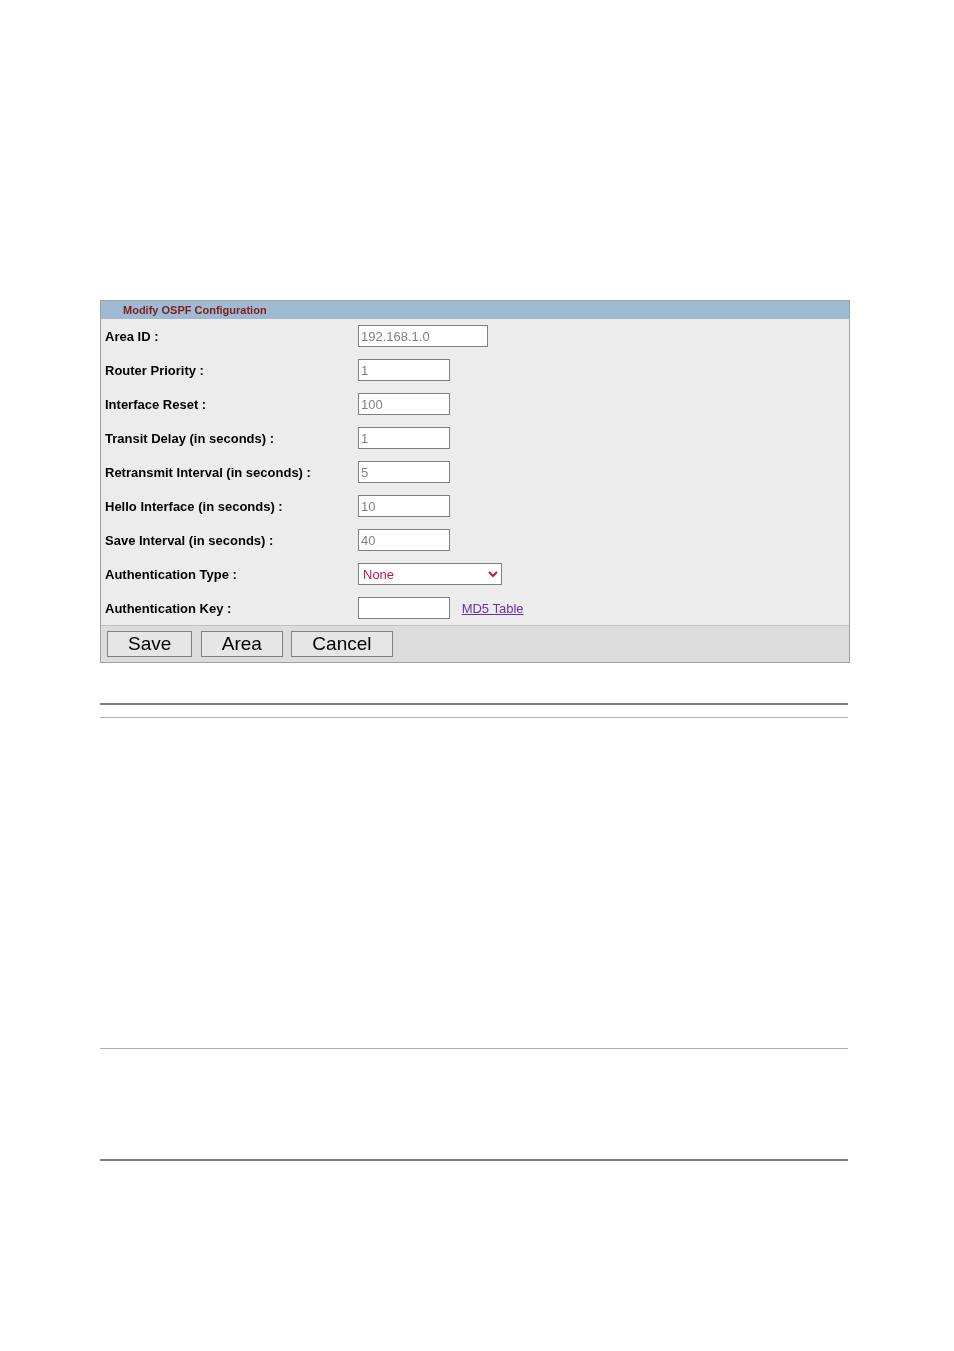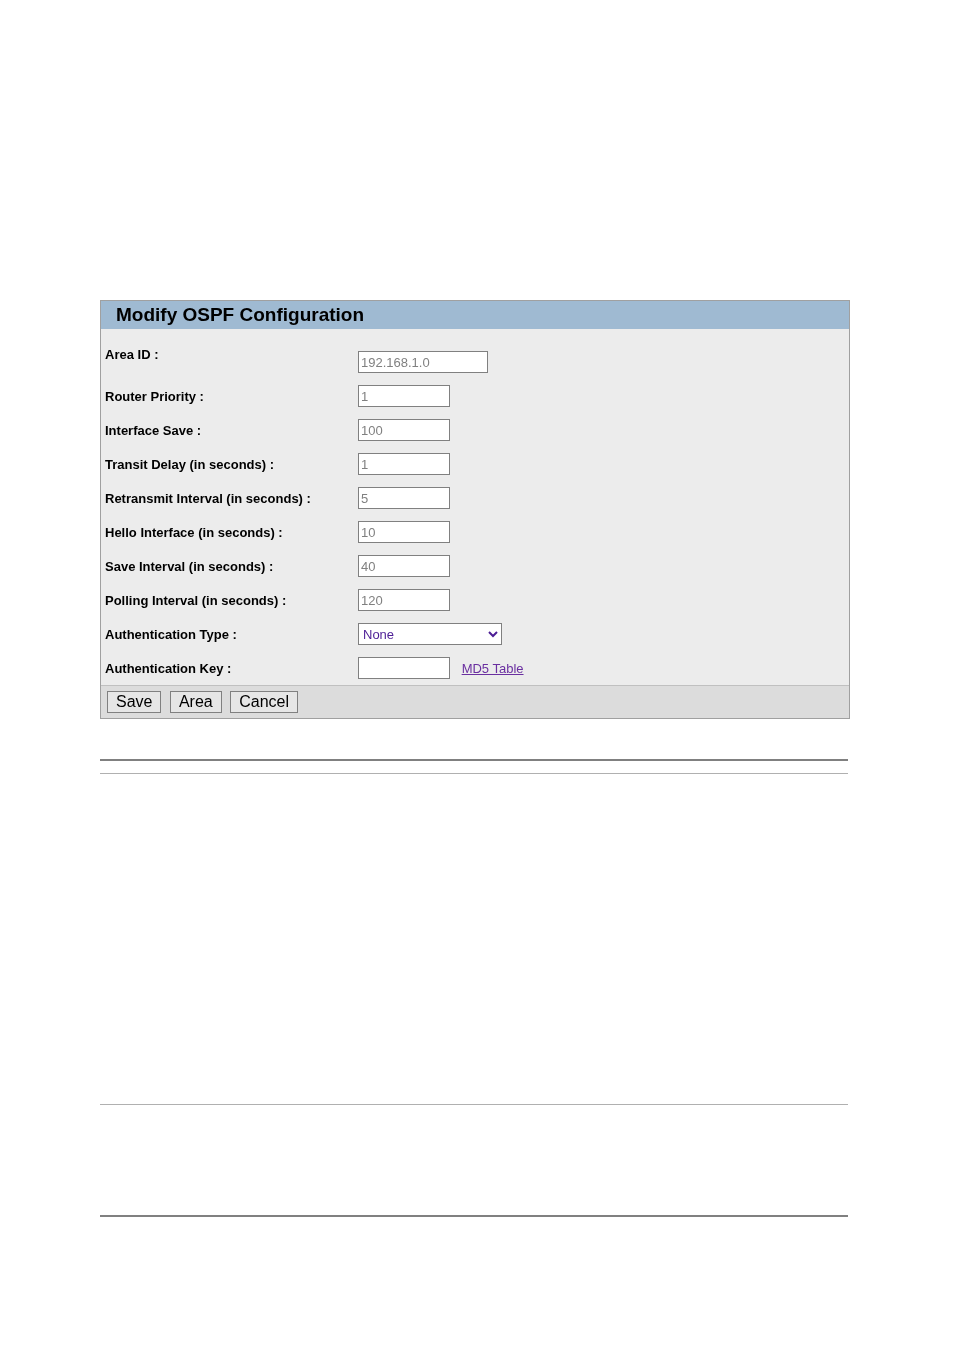--- a/index.html
+++ b/index.html
@@ -13,24 +13,24 @@
     padding-left: 100px;
     padding-right: 100px;
   }
   .panel {
     border: 1px solid #a0a0a0;
     background: #ececec;
     width: 748px;
   }
   .panel-header {
     background: #9fbad2;
-    color: #000000;
+    color: #7f1d1d;
     font-weight: bold;
-    font-size: 19px;
-    padding: 3px 15px;
+    font-size: 11px;
+    padding: 3px 22px;
   }
   table.form {
     border-collapse: collapse;
     width: 100%;
   }
   table.form td {
     padding: 6px 4px;
     font-size: 13px;
     vertical-align: middle;
   }
@@ -45,38 +45,37 @@
     height: 18px;
     font-size: 13px;
     padding: 1px 2px;
     border: 1px solid #808080;
     background: #fff;
     color: #808080;
     font-family: Arial, Helvetica, sans-serif;
   }
   input.text.wide {
     width: 124px;
-    margin-top: 16px;
   }
   select.sel {
     width: 144px;
     height: 22px;
     font-size: 13px;
     border: 1px solid #808080;
     background: #fff;
-    color: #4c1d95;
+    color: #be185d;
   }
   .button-row {
     background: #dcdcdc;
     padding: 5px 6px;
     border-top: 1px solid #c0c0c0;
   }
   button.btn {
-    font-size: 16px;
-    padding: 1px 8px;
+    font-size: 19px;
+    padding: 1px 20px;
     border: 1px solid #808080;
     background: #e6e6e6;
     cursor: pointer;
     margin-right: 4px;
     font-family: Arial, Helvetica, sans-serif;
   }
   a.link {
     color: #6a2fa0;
     font-size: 13px;
     margin-left: 8px;
@@ -114,21 +113,21 @@
           <input type="text" class="text wide" value="192.168.1.0" style="">
         </td>
       </tr>
       <tr>
         <td class="label">Router Priority :</td>
         <td>
           <input type="text" class="text" value="1" style="">
         </td>
       </tr>
       <tr>
-        <td class="label">Interface Save :</td>
+        <td class="label">Interface Reset :</td>
         <td>
           <input type="text" class="text" value="100" style="">
         </td>
       </tr>
       <tr>
         <td class="label">Transit Delay (in seconds) :</td>
         <td>
           <input type="text" class="text" value="1" style="">
         </td>
       </tr>
@@ -141,26 +140,20 @@
       <tr>
         <td class="label">Hello Interface (in seconds) :</td>
         <td>
           <input type="text" class="text" value="10" style="">
         </td>
       </tr>
       <tr>
         <td class="label">Save Interval (in seconds) :</td>
         <td>
           <input type="text" class="text" value="40" style="">
-        </td>
-      </tr>
-      <tr>
-        <td class="label">Polling Interval (in seconds) :</td>
-        <td>
-          <input type="text" class="text" value="120" style="">
         </td>
       </tr>
       <tr>
         <td class="label">Authentication Type :</td>
         <td>
           <select class="sel">
             <option>None</option>
           </select>
         </td>
       </tr>

